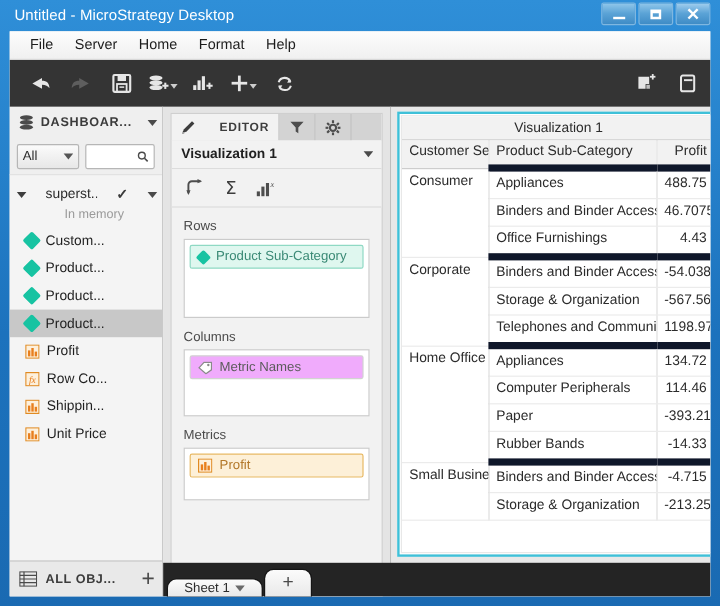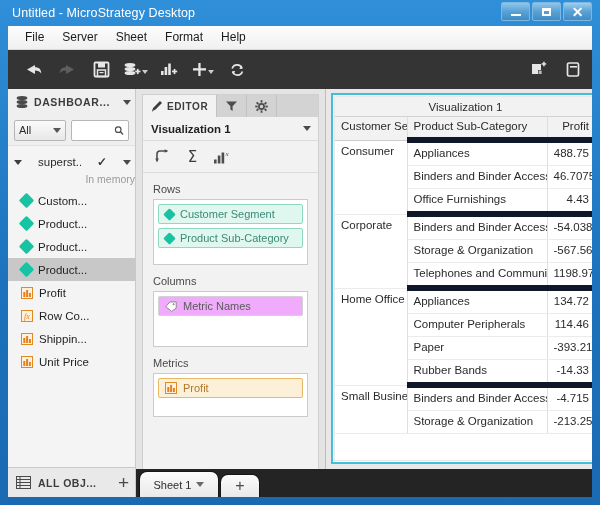--- a/index.html
+++ b/index.html
@@ -173,21 +173,21 @@
   }
   .tri-down {
     width:0;height:0;border-left:4px solid transparent;border-right:4px solid transparent;
     border-top:5px solid #3d3d3d;
   }
   .check {
     color: #3b3b3b; font-size: 12px; line-height: 1; font-weight: bold;
   }
   .inmem {
     font-size: 10.5px; color: #9a9a9a;
-    text-align: right; padding: 1px 0 4px 14px;
+    text-align: center; padding: 1px 0 4px 14px;
   }
   .obj-row {
     height: 23px;
     display: flex; align-items: center;
     padding-left: 13px; gap: 6px;
     cursor: pointer;
   }
   .obj-row.selected { background: #c8c8c8; }
   .obj-label {
     font-size: 11.5px; color: #1f1f1f;
@@ -231,21 +231,21 @@
     flex: 1;
     display: flex; flex-direction: column;
     overflow: hidden;
   }
   .ed-tabs {
     height: 22px;
     background: #d3d3d3;
     display: flex; align-items: stretch;
   }
   .ed-tab {
-    display: flex; align-items: center; gap: 4px;
+    display: flex; align-items: center; gap: 20px;
     padding: 10px 8px;
     font-size: 10px; font-weight: bold; color: #3d3d3d;
     letter-spacing: 0.6px;
     background: #d3d3d3;
     border-right: 1px solid #c2c2c2;
     cursor: pointer;
   }
   .ed-tab.active { background: #f2f2f2; }
   .ed-vizrow {
     height: 24px;
@@ -370,21 +370,21 @@
   
   .sheetbar {
     position: absolute;
     left: 128px; right: 0; bottom: 0;
     height: 28px;
     background: #242424;
     display: flex; align-items: flex-end;
     padding-left: 4px;
   }
   .sheet-tab {
-    height: 25px;
+    height: 14px;
     min-width: 78px;
     background: linear-gradient(180deg,#fbfbfb,#e9e9e9);
     border-radius: 7px 7px 0 0;
     display: flex; align-items: center; justify-content: center;
     gap: 5px;
     font-size: 11px; color: #2b2b2b;
     margin-right: 3px;
     padding: 0 10px;
     cursor: pointer;
     position: relative;
@@ -419,21 +419,21 @@
         <span class="glyph-close">✕</span>
       </div>
     </div>
   </div>
 
   <div class="client">
 
     <div class="menubar">
       <div class="menu-item">File</div>
       <div class="menu-item">Server</div>
-      <div class="menu-item">Sheet</div>
+      <div class="menu-item">Home</div>
       <div class="menu-item">Format</div>
       <div class="menu-item">Help</div>
     </div>
 
     <div class="toolbar">
       <div class="tb-group">
 
         <div class="tb-btn">
           <svg width="19" height="16" viewBox="0 0 19 16">
             <path d="M11 3 L3 7.5 L11 12 L11 8.6 C14 8.6 16 9.6 17.2 11.6 C17.2 7.2 15 5.2 11 5.2 Z" fill="#e6e6e6"></path>
@@ -669,24 +669,20 @@
               <rect x="8.6" y="3.5" width="2.6" height="11" fill="#4d4d4d"></rect>
               <text x="14" y="7" font-size="7" font-family="Liberation Serif, serif" font-style="italic" fill="#4d4d4d" text-anchor="middle">x</text>
             </svg>
           </div>
 
           <div class="drop-section">
             <div class="drop-title">Rows</div>
             <div class="dropzone rows">
               <div class="chip attr">
                 <span class="diamond"></span>
-                <span>Customer Segment</span>
-              </div>
-              <div class="chip attr">
-                <span class="diamond"></span>
                 <span>Product Sub-Category</span>
               </div>
             </div>
           </div>
 
           <div class="drop-section">
             <div class="drop-title">Columns</div>
             <div class="dropzone cols">
               <div class="chip gray">
                 <svg width="12" height="11" viewBox="0 0 12 11">

